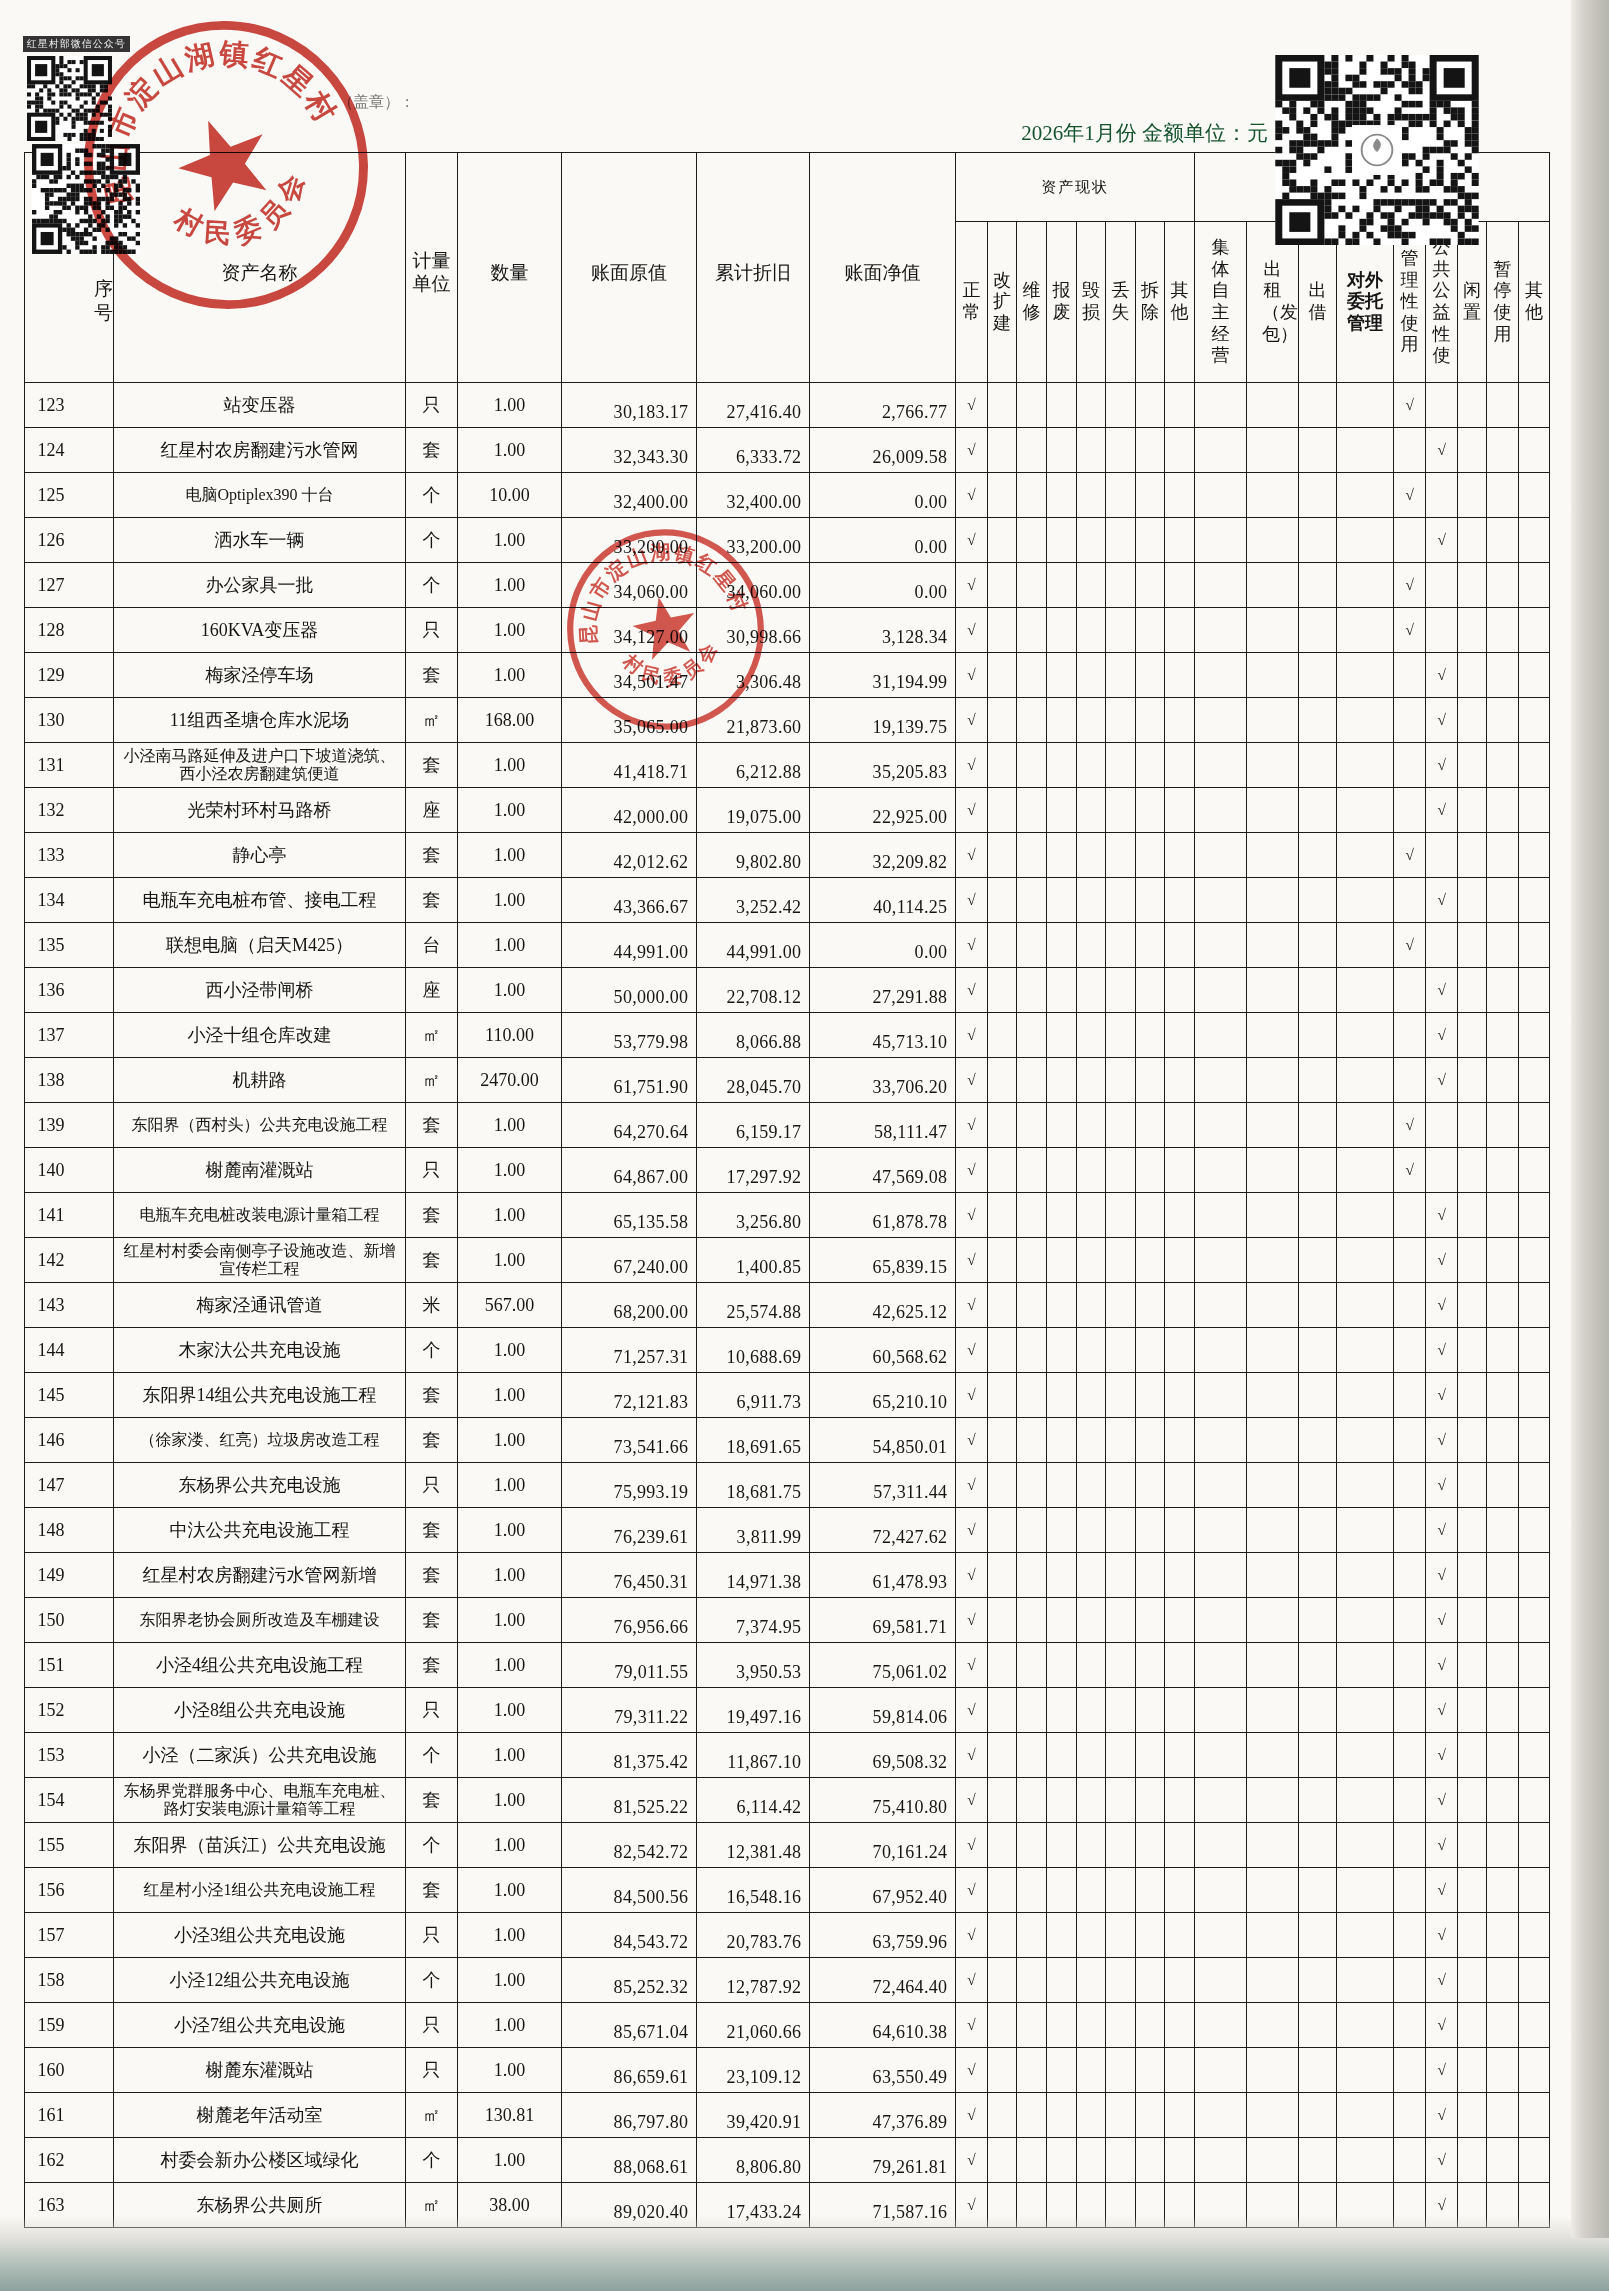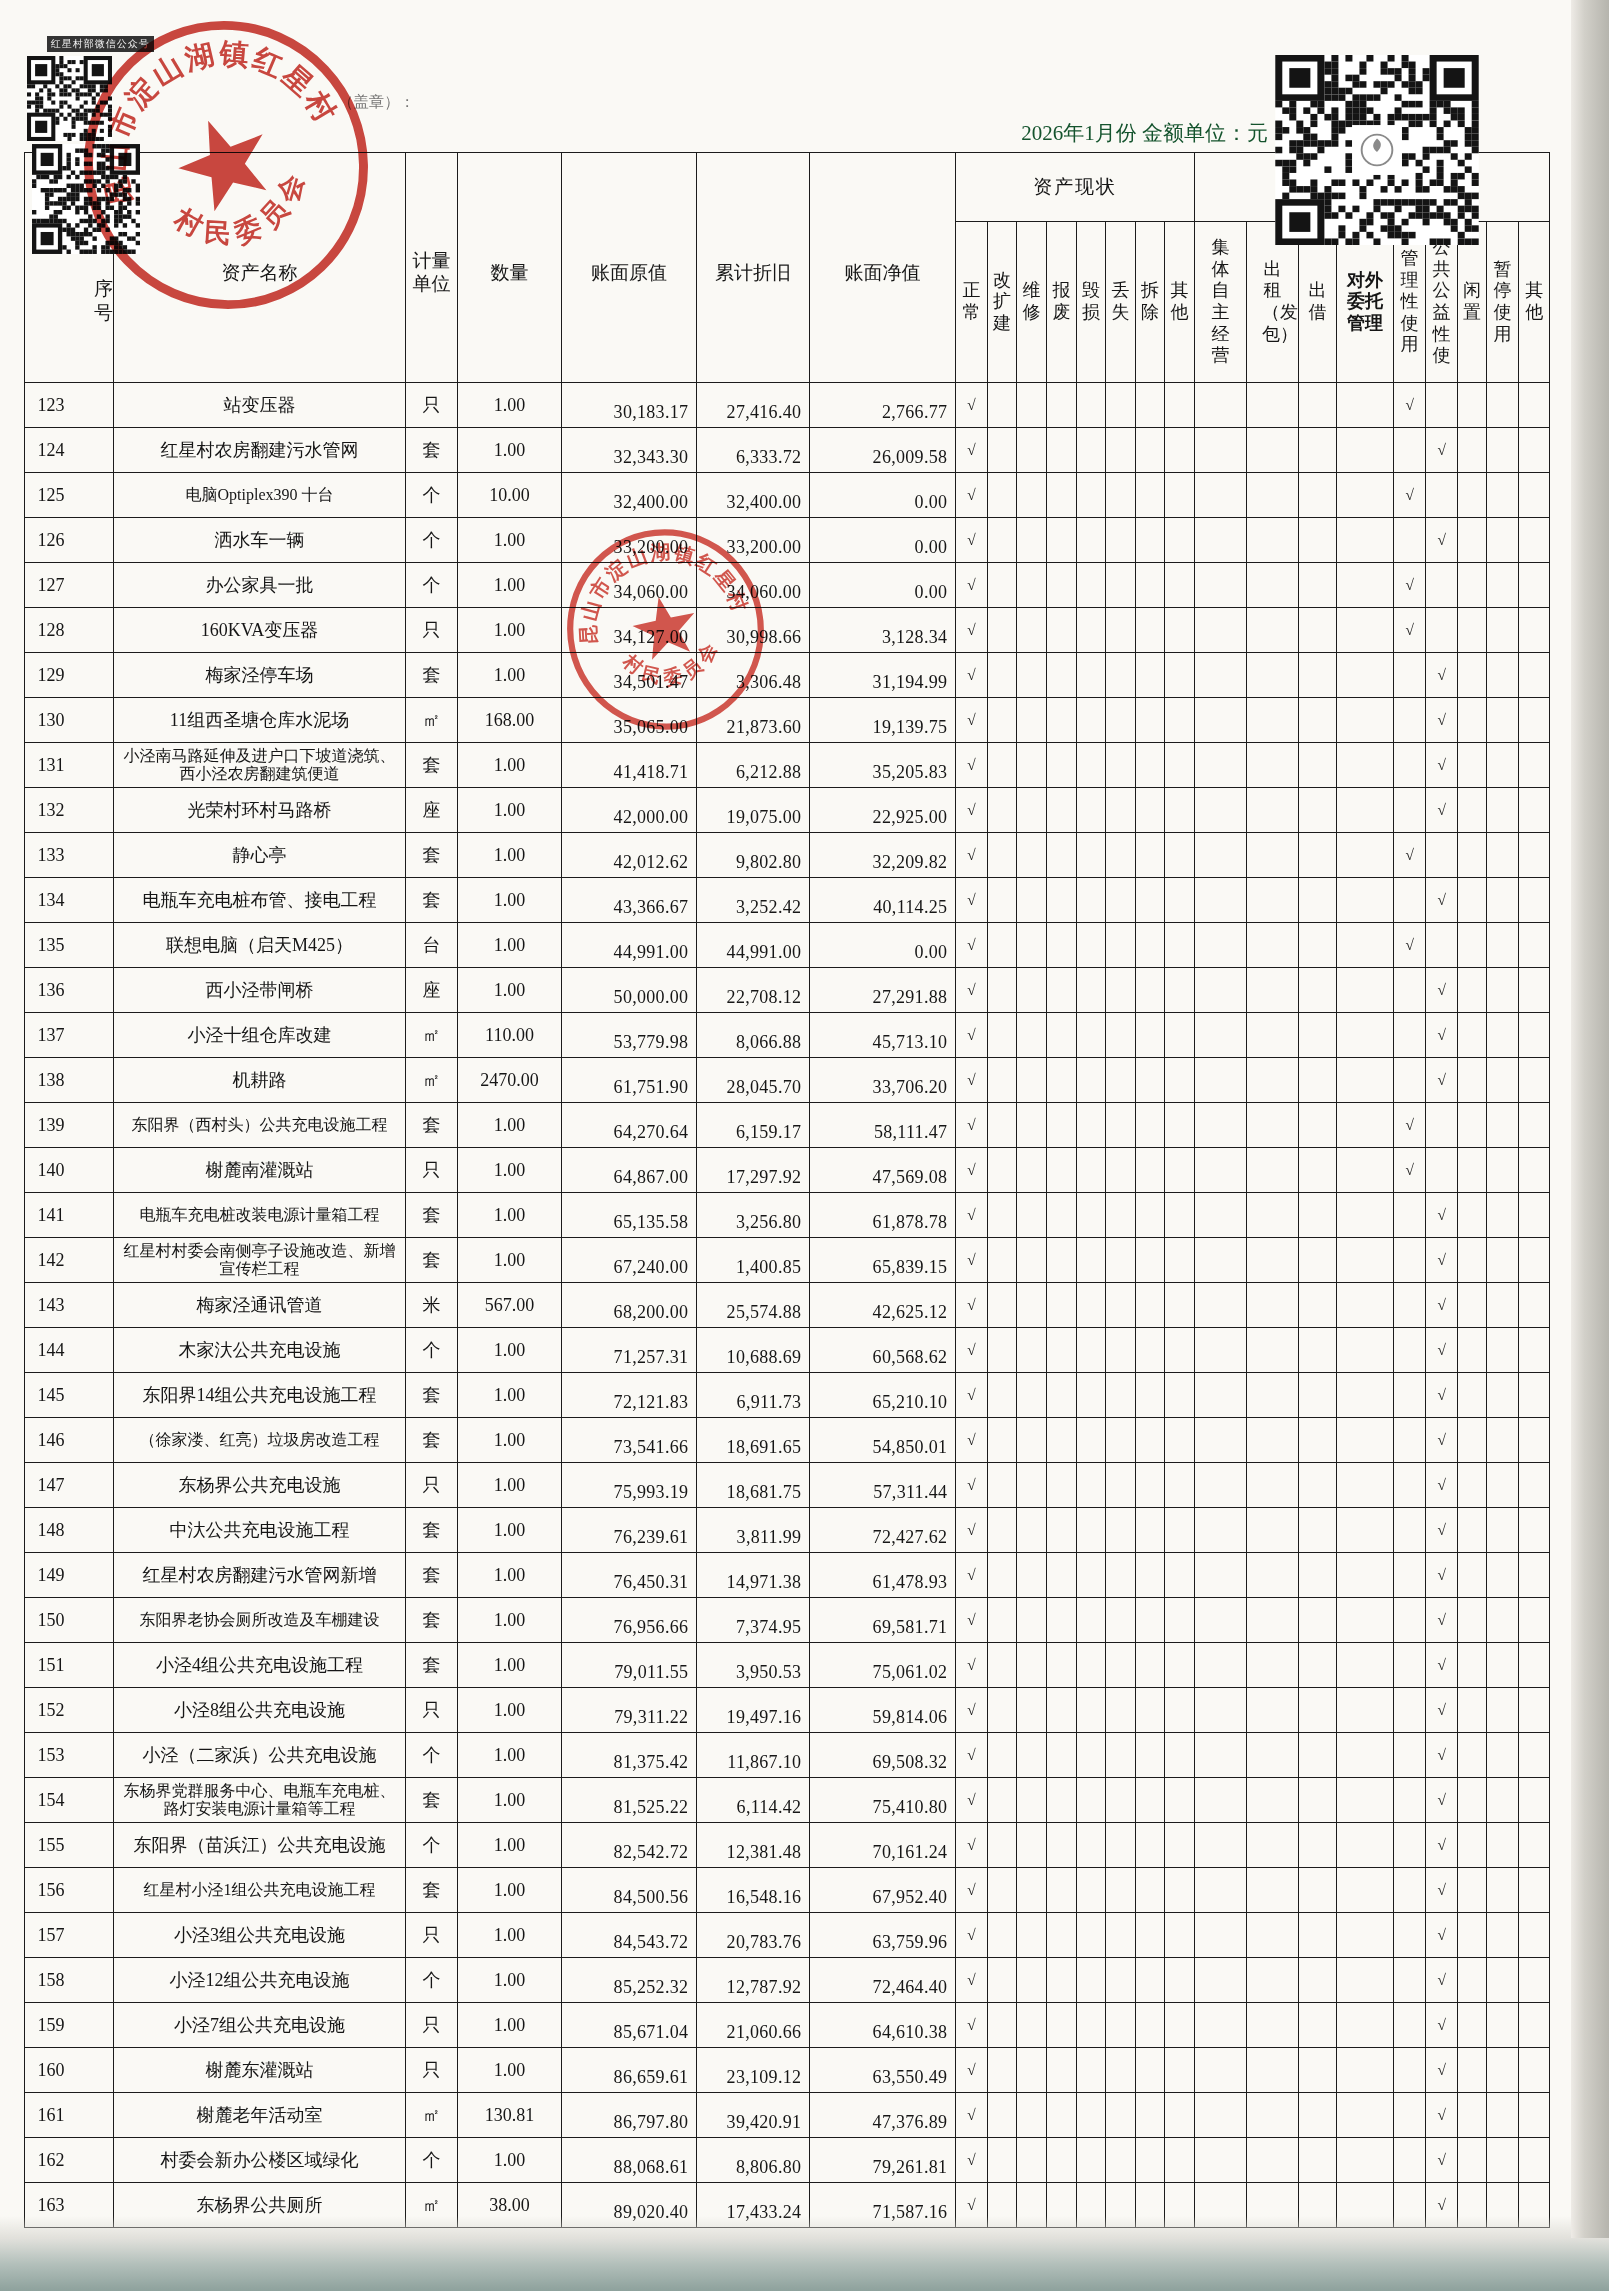--- a/index.html
+++ b/index.html
@@ -22,37 +22,37 @@
   table.t{position:absolute;left:24px;top:152px;width:1523px;border-collapse:collapse;
       table-layout:fixed;background:transparent;}
   .t td,.t th{border:1.9px solid #1c1c1c;padding:0;font-weight:normal;color:#161616;overflow:hidden;}
   .t thead tr.r1{height:69px;}
   .t thead tr.r2{height:161px;}
   .t tbody tr{height:45px;}
   th.mainh{vertical-align:middle;text-align:center;font-size:19px;padding-top:11.5px;}
   th.serialh{vertical-align:middle;text-align:right;padding:67px 0 0 12px;font-size:19px;}
   th.serialh span{display:inline-block;width:1.1em;word-break:break-all;line-height:1.25;}
   th.unith span{display:inline-block;width:2.3em;word-break:break-all;line-height:1.2;}
-  th.group{vertical-align:middle;text-align:center;font-size:19px;letter-spacing:1.9px;}
+  th.group{vertical-align:middle;text-align:center;font-size:15px;letter-spacing:1.9px;}
   th.vh{vertical-align:middle;text-align:center;font-size:18px;}
   .vt{display:inline-block;width:1.18em;word-break:break-all;line-height:1.2;}
   .vt.wide{width:2.35em;font-weight:bold;}
   td.serial{text-align:left;padding-left:12.5px;vertical-align:middle;font-size:18px;}
   td.name{text-align:center;vertical-align:middle;font-size:18px;line-height:1.15;padding:0 3.8px;}
   td.name.small{font-size:16px;}
   td.ctr{text-align:center;vertical-align:middle;font-size:18px;}
   td.num{text-align:right;vertical-align:bottom;padding:0 7.7px 3.8px 0;font-size:18px;letter-spacing:0.3px;}
   td.chk{text-align:center;vertical-align:middle;font-size:15.4px;color:#1d1d1d;}
   
   .stamp{position:absolute;mix-blend-mode:multiply;pointer-events:none;}
   
   .qr{position:absolute;}
   .qr-label{position:absolute;left:23px;top:36px;background:#343434;color:#f4f4f4;
      font-size:10px;line-height:16.3px;padding:0 3.8px;letter-spacing:1px;
-     font-family:Liberation Sans, sans-serif;margin-left:24px;}
+     font-family:Liberation Sans, sans-serif;}
 </style>
 </head>
 <body>
 
 <div id="sheet">
 
   <svg width="0" height="0" style="position:absolute">
     <defs>
       <g id="sealSym">
         <ellipse cx="150" cy="150" rx="138" ry="141" fill="none" stroke="currentColor" stroke-width="9"></ellipse>

